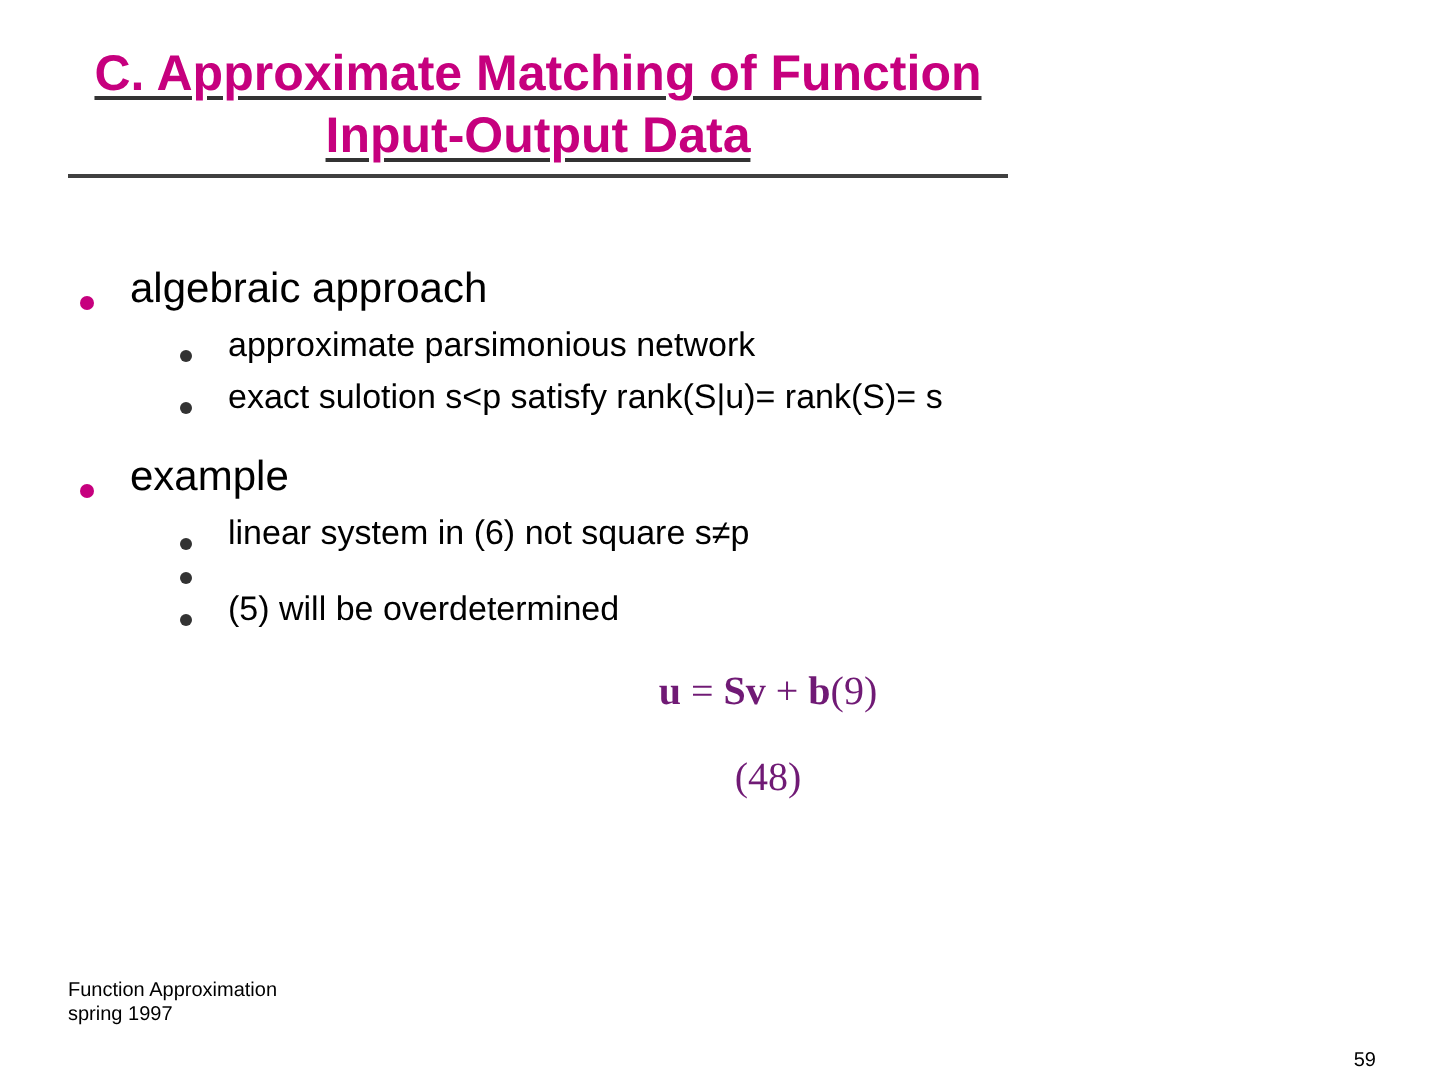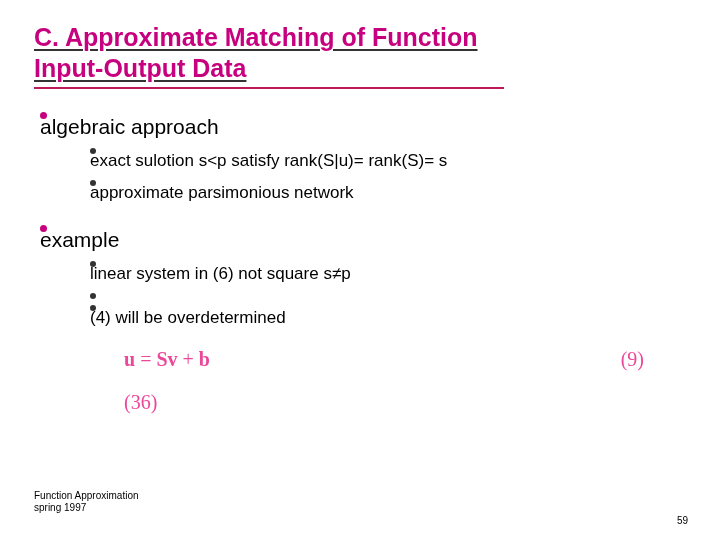--- a/index.html
+++ b/index.html
@@ -9,34 +9,34 @@
     background: #fff;
     font-family: Arial, Helvetica, sans-serif;
     position: relative;
     padding: 22px 34px 0 34px;
   }
   .title {
     color: #c6007e;
     font-size: 25px;
     font-weight: bold;
     line-height: 1.25;
-    border-bottom: 2px solid #be185d;
+    border-bottom: 2px solid #404040;
     padding-bottom: 2px;
     width: 470px;
-    margin-bottom: 19px;
+    margin-bottom: 44px;
     text-decoration: underline;
     text-decoration-color: #333;
     text-decoration-thickness: 2px;
     text-underline-offset: 3px;
+    text-align: center;
   }
   .bullet-row {
     display: flex;
     align-items: baseline;
     margin-bottom: 6px;
-    flex-direction: column;
   }
   .b1 { margin-left: 6px; }
   .b2 { margin-left: 56px; }
   .dot1, .dot2 {
     width: 7px; height: 7px;
     border-radius: 50%;
     flex: 0 0 auto;
     position: relative;
   }
   .dot1 { background: #c6007e; top: 4px; margin-right: 18px; }
@@ -46,97 +46,97 @@
   .section { margin-bottom: 18px; }
   .section2 { margin-bottom: 20px; }
   .sub { margin-top: 6px; }
   .eqblock {
     margin-top: 18px;
     margin-left: 90px;
     width: 520px;
   }
   .eqrow {
     display: flex;
-    justify-content: space-between;
+    justify-content: center;
     align-items: center;
     font-family: "Times New Roman", serif;
     font-size: 20px;
-    color: #ec4899;
+    color: #701a75;
     margin-bottom: 20px;
   }
   .eq { font-weight: normal; }
   .eq b { font-weight: bold; }
   .eqno { font-size: 20px; }
   sup { font-size: 0.7em; }
   .footer {
     position: absolute;
     left: 34px;
     bottom: 26px;
     font-size: 10px;
     color: #000;
     line-height: 1.2;
   }
   .pagenum {
     position: absolute;
     right: 32px;
-    bottom: 14px;
+    bottom: 4px;
     font-size: 10px;
     color: #000;
     margin-left: 44px;
   }
 </style>
 </head>
 <body>
 
 <div class="title">C. Approximate Matching of Function Input-Output Data</div>
 
 <div class="section">
   <div class="bullet-row b1">
     <span class="dot1"></span>
     <span class="t1">algebraic approach</span>
   </div>
   <div class="sub">
     <div class="bullet-row b2">
       <span class="dot2"></span>
-      <span class="t2">exact sulotion s&lt;p satisfy rank(S|u)= rank(S)= s</span>
+      <span class="t2">approximate parsimonious network</span>
     </div>
     <div class="bullet-row b2">
       <span class="dot2"></span>
-      <span class="t2">approximate parsimonious network</span>
+      <span class="t2">exact sulotion s&lt;p satisfy rank(S|u)= rank(S)= s</span>
     </div>
   </div>
 </div>
 
 <div class="section2">
   <div class="bullet-row b1">
     <span class="dot1"></span>
     <span class="t1">example</span>
   </div>
   <div class="sub">
     <div class="bullet-row b2">
       <span class="dot2"></span>
       <span class="t2">linear system in (6) not square s≠p</span>
     </div>
     <div class="bullet-row b2">
       <span class="dot2"></span>
     </div>
     <div class="bullet-row b2">
       <span class="dot2"></span>
-      <span class="t2">(4) will be overdetermined</span>
+      <span class="t2">(5) will be overdetermined</span>
     </div>
   </div>
 </div>
 
 <div class="eqblock">
   <div class="eqrow">
     <span class="eq"><b>u</b> = <b>S</b><b>v</b> + <b>b</b></span>
     <span class="eqno">(9)</span>
   </div>
   <div class="eqrow">
-    <span class="eqno">(36)</span>
+    <span class="eqno">(48)</span>
   </div>
 </div>
 
 <div class="footer">
   <div>Function Approximation</div>
   <div>spring 1997</div>
 </div>
 <div class="pagenum">59</div>
 
 </body></html>

